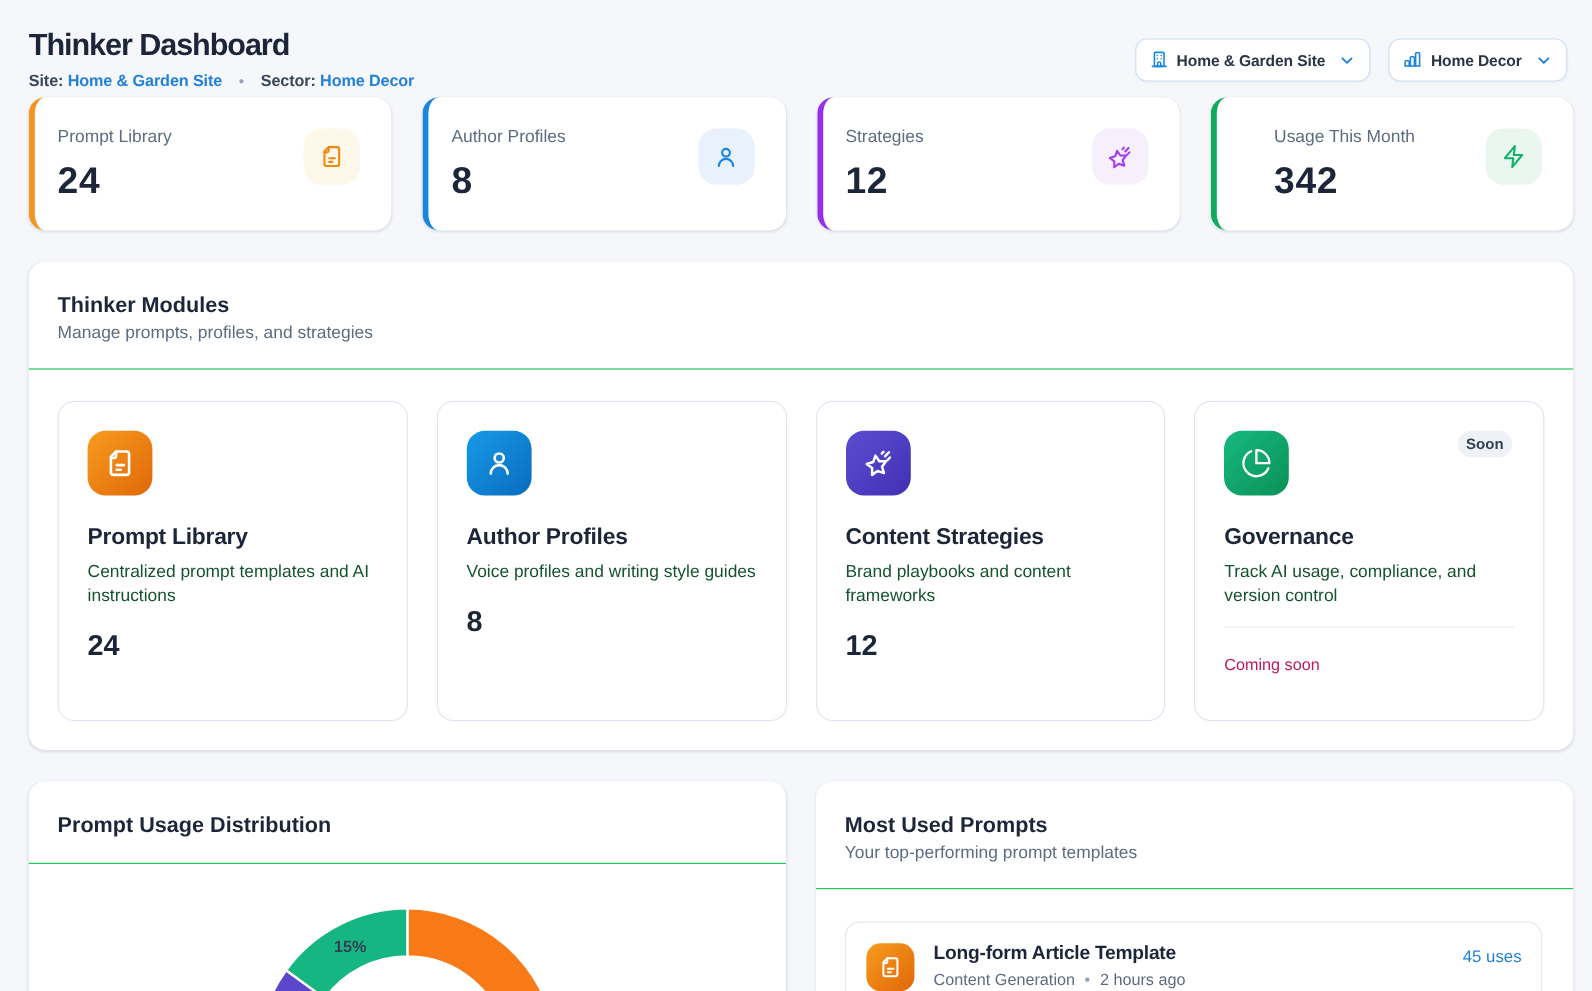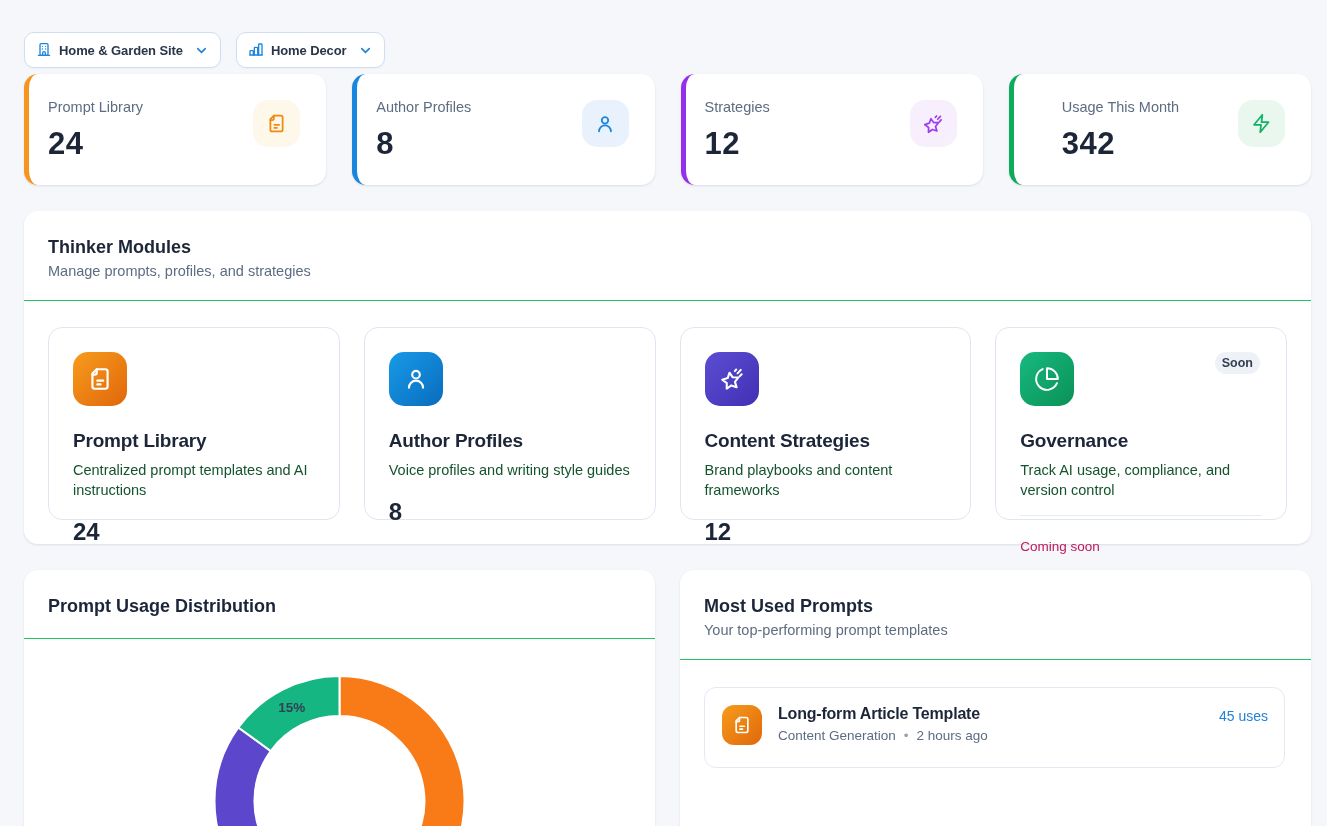--- a/index.html
+++ b/index.html
@@ -29,21 +29,21 @@
 .s-green { border-left-color: #0fab5c; padding-left: 48px; }
 
 
 .panel { background: #fff; border-radius: 14px; margin-top: 26px; box-shadow: 0 1px 3px rgba(25,45,90,0.07), 0 1px 2px rgba(25,45,90,0.05); }
 .panel-head { padding: 26px 24px 21px 24px; border-bottom: 1px solid #22c55e; }
 .panel-title { font-size: 18px; font-weight: bold; color: #1c2638; }
 .panel-sub { font-size: 14.5px; color: #5d6c81; margin-top: 5px; }
 
 
 .modules { display: grid; grid-template-columns: repeat(4, 1fr); gap: 24px; padding: 26px 24px 24px 24px; }
-.mod { position: relative; border: 1px solid #dfe6f2; border-radius: 14px; padding: 24px; height: 193px; background: #fff; }
+.mod { position: relative; border: 1px solid #dfe6f2; border-radius: 14px; padding: 24px; height: 267px; background: #fff; }
 .tile { width: 54px; height: 54px; border-radius: 15px; display: flex; align-items: center; justify-content: center; }
 .g-orange { background: linear-gradient(135deg, #f79c1d, #e0670a); }
 .g-blue { background: linear-gradient(135deg, #179ae8, #0a6cbd); }
 .g-purple { background: linear-gradient(135deg, #5b4dd2, #4230b4); }
 .g-green { background: linear-gradient(135deg, #16b981, #0b9156); }
 .mod h3 { font-size: 19px; font-weight: bold; color: #1c2638; margin-top: 24px; letter-spacing: -0.2px; }
 .mod .desc { font-size: 14.5px; color: #14532d; line-height: 20px; margin-top: 8px; }
 .mod .cnt { font-size: 24px; font-weight: bold; color: #1c2638; margin-top: 18px; }
 .soon { position: absolute; top: 24px; right: 26px; background: #eef1f6; color: #333f52; font-size: 12.5px; font-weight: bold; padding: 4px 7px; border-radius: 999px; }
 .mod .cdiv { border-top: 1px solid #e7ebf2; margin-top: 15px; }
@@ -64,20 +64,24 @@
 .pbody .ps { font-size: 13.5px; color: #5d6c81; margin-top: 5px; }
 .pbody .ps b { color: #93a1b5; font-weight: normal; margin: 0 8px; }
 .puses { font-size: 14px; font-weight: normal; color: #2381d8; margin-top: 3px; text-align: right; }
 </style>
 </head>
 <body>
 <div class="container">
 <div class="inner">
 
 <div class="header">
+  <div>
+    <h1>Thinker Dashboard</h1>
+    <div class="subline">Site: <a>Home &amp; Garden Site</a><span class="dot">•</span>Sector: <a>Home Decor</a></div>
+  </div>
   <div class="hbtns">
     <div class="hbtn">
       <svg width="16" height="16" viewBox="0 0 24 24" fill="none" stroke="#1d87dd" stroke-width="2" stroke-linecap="round" stroke-linejoin="round">
               <rect x="6" y="2.5" width="12" height="17.5" rx="1.5"></rect>
               <path d="M3.5 20h17"></path>
               <path d="M10 20v-3.5a2 2 0 0 1 4 0V20"></path>
               <path d="M9.5 6.5h.01M14.5 6.5h.01M9.5 10.5h.01M14.5 10.5h.01"></path>
             </svg>
       <span>Home &amp; Garden Site</span>
       <svg width="15" height="15" viewBox="0 0 24 24" fill="none" stroke="#2381d8" stroke-width="2.6" stroke-linecap="round" stroke-linejoin="round" style="margin-left:4px">

